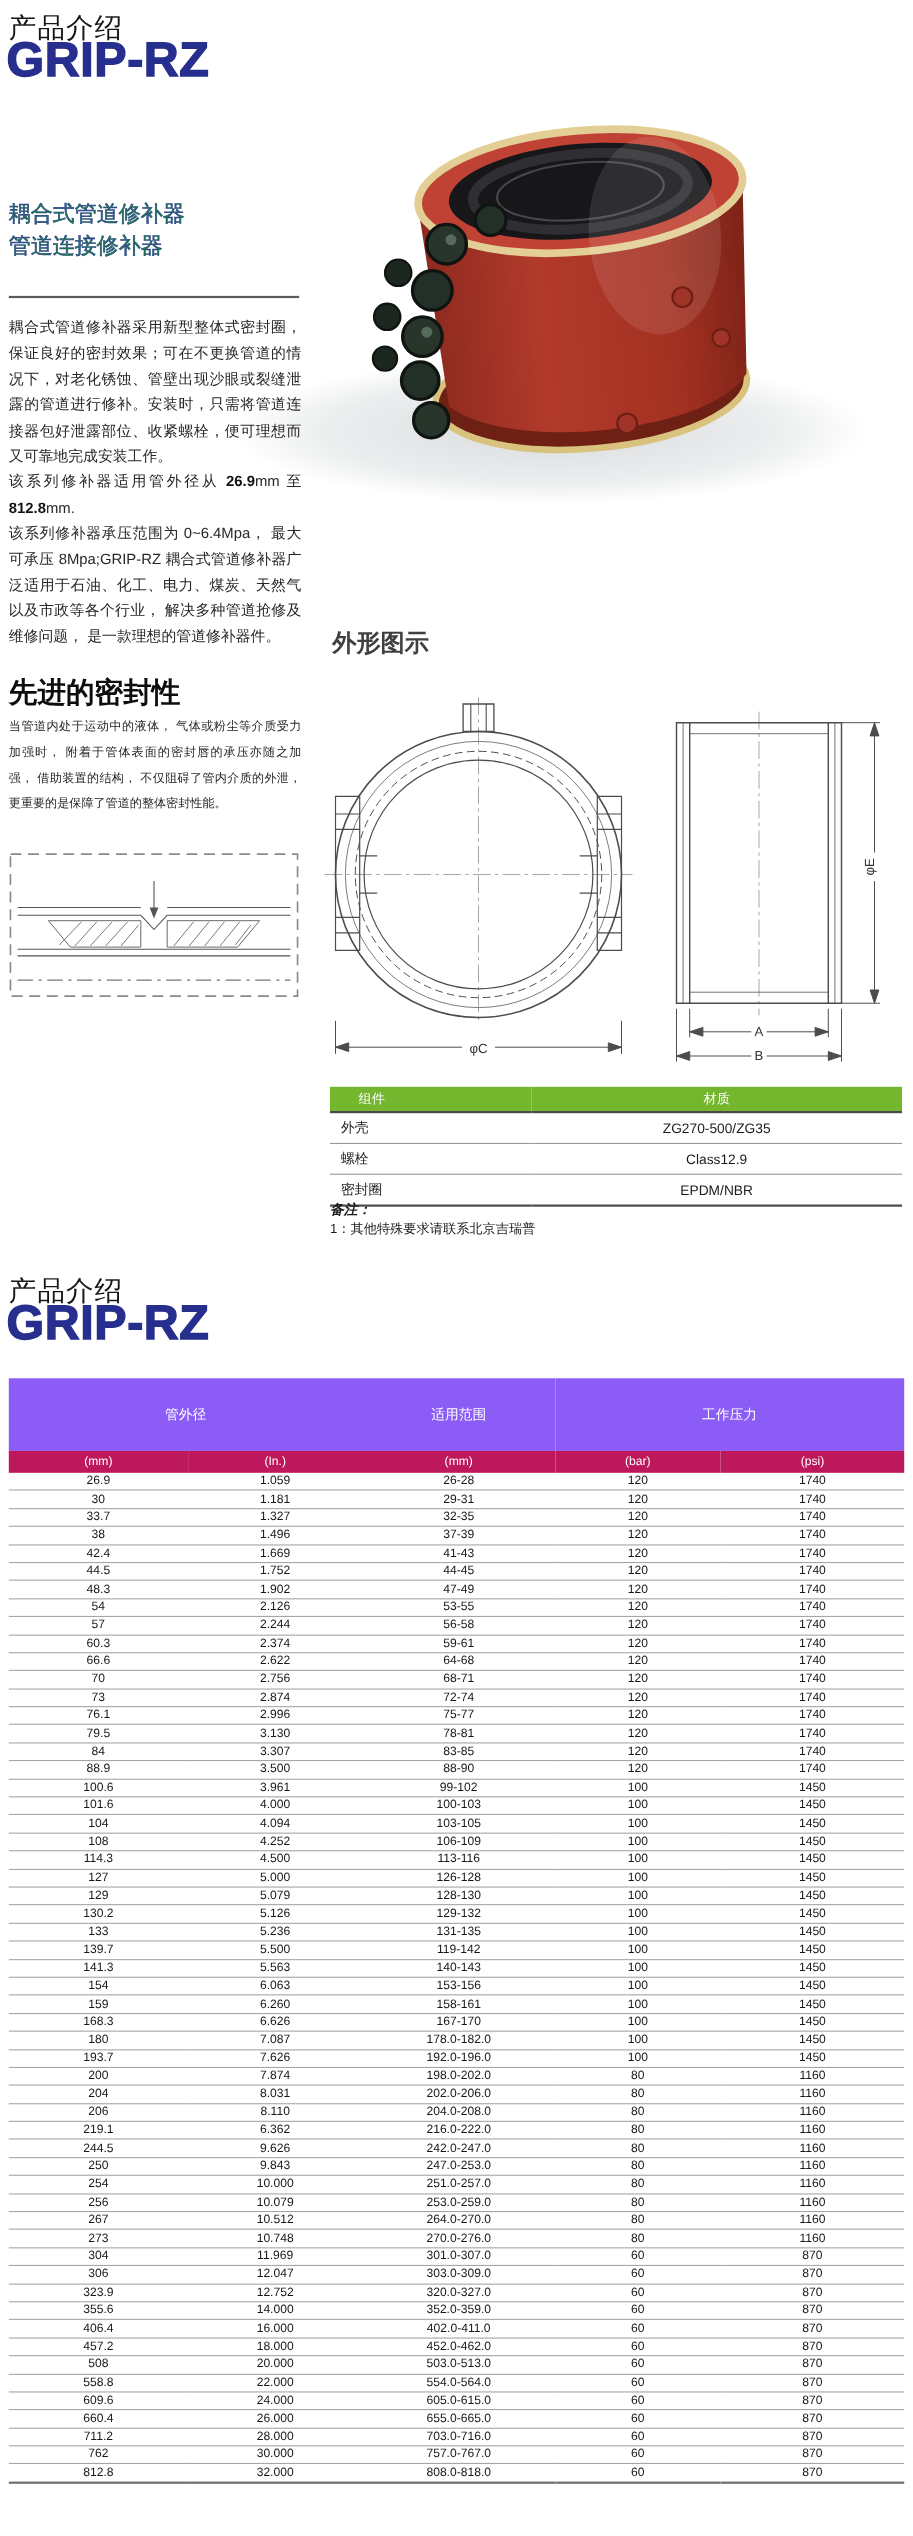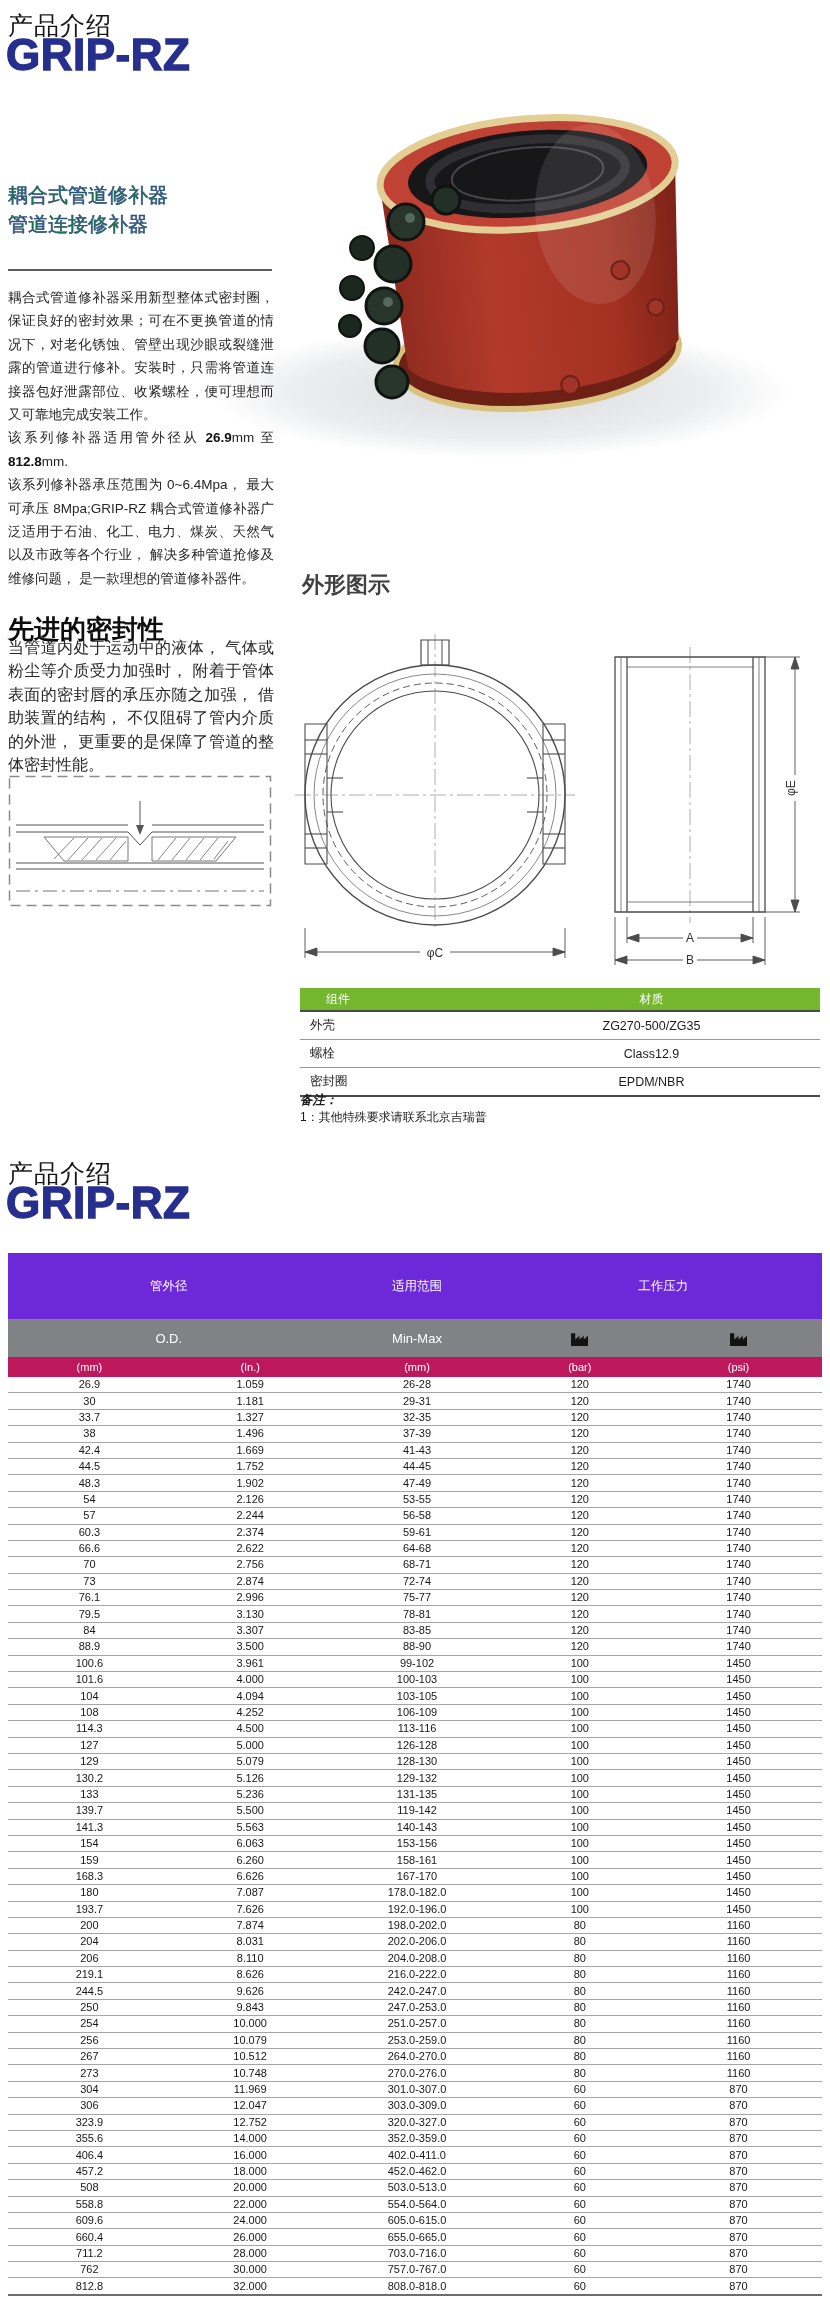--- a/index.html
+++ b/index.html
@@ -13,21 +13,21 @@
   .blue-heading{position:absolute;left:8px;top:181px;font-size:20px;line-height:29px;
                 font-weight:normal;color:#15803d;-webkit-text-stroke:0.5px #2c3a90;}
   .rule{position:absolute;left:8px;top:269px;width:264px;border-top:2px solid #5b5b5b;}
 
   .body-copy{position:absolute;left:8px;top:286px;width:266px;font-size:13.5px;
              line-height:23.4px;color:#262626;text-align:justify;}
   .body-copy p{margin:0;}
   .body-copy b{color:#111;}
 
   .section-heading{position:absolute;left:8px;top:612px;font-size:26px;font-weight:bold;color:#0d0d0d;}
-  .sealing-copy{position:absolute;left:8px;top:636px;width:266px;font-size:16px;
+  .sealing-copy{position:absolute;left:8px;top:650px;width:266px;font-size:11px;
                 line-height:23.4px;color:#262626;text-align:justify;}
 
   .outline-heading{position:absolute;left:302px;top:570px;font-size:22px;font-weight:bold;color:#404040;}
 
   .drawing{position:absolute;}
   .drawing line,.drawing path,.drawing circle,.drawing rect,.drawing polyline,.drawing ellipse{vector-effect:non-scaling-stroke;}
   .dim-text{font-size:12px;fill:#333;font-family:"Liberation Sans",sans-serif;}
 
   
   .mat-table{position:absolute;left:300px;top:988px;width:520px;border-collapse:collapse;table-layout:fixed;}
@@ -36,21 +36,21 @@
   .mat-table th:first-child{text-align:left;padding-left:26px;width:30%;}
   .mat-table td{font-size:12.5px;color:#1c1c1c;height:25px;border-bottom:1px solid #9a9a9a;text-align:center;}
   .mat-table td:first-child{text-align:left;padding-left:10px;}
   .mat-table tr:last-child td{border-bottom:2px solid #4a4a4a;}
 
   .note{position:absolute;left:300px;top:1092px;font-size:12px;color:#1c1c1c;line-height:17px;}
   .note .note-title{font-weight:bold;font-size:12.5px;font-style:italic;}
 
   
   .spec-table{position:absolute;left:8px;top:1253px;width:814px;border-collapse:collapse;table-layout:fixed;}
-  .spec-table thead tr.group th{background:#6d28d9;color:#fff;font-size:12.5px;font-weight:normal;
+  .spec-table thead tr.group th{background:#8b5cf6;color:#fff;font-size:12.5px;font-weight:normal;
                                 height:64px;vertical-align:middle;}
   .spec-table thead tr.sub th{background:#808285;color:#fff;font-size:13px;font-weight:normal;height:36px;}
   .spec-table thead tr.units th{background:#be185d;color:#fff;font-size:11px;font-weight:normal;height:18px;}
   .spec-table tbody td{font-size:11px;color:#171717;text-align:center;height:15.4px;line-height:15px;
                        padding:0;border-bottom:1px solid #a6a6a6;background:#fff;}
   .spec-table tbody tr:last-child td{border-bottom:2px solid #6e6e6e;}
   .factory{display:inline-block;vertical-align:middle;}
 </style>
 </head>
 <body>
@@ -275,34 +275,20 @@
         <col style="width:21.5%">
       <col style="width:18.5%">
         <col style="width:20.5%">
     </colgroup>
     <thead>
       <tr class="group">
         <th colspan="2">管外径</th>
         <th>适用范围</th>
         <th colspan="2">工作压力</th>
       </tr>
-      <tr class="sub">
-        <th colspan="2">O.D.</th>
-        <th>Min-Max</th>
-        <th>
-          <svg class="factory" width="23" height="17" viewBox="0 0 20 16">
-            <path d="M2,15 L2,3 L6,3 L6,9 L10,5.5 L10,9 L14,5.5 L14,9 L18,5.5 L18,15 Z" fill="#121212"></path>
-          </svg>
-        </th>
-        <th>
-          <svg class="factory" width="23" height="17" viewBox="0 0 20 16">
-            <path d="M2,15 L2,3 L6,3 L6,9 L10,5.5 L10,9 L14,5.5 L14,9 L18,5.5 L18,15 Z" fill="#121212"></path>
-          </svg>
-        </th>
-      </tr>
       <tr class="units">
         <th>(mm)</th>
         <th>(In.)</th>
         <th>(mm)</th>
         <th>(bar)</th>
         <th>(psi)</th>
       </tr>
     </thead>
     <tbody>
         <tr>
@@ -552,21 +538,21 @@
         </tr>
         <tr>
           <td>206</td>
           <td>8.110</td>
           <td>204.0-208.0</td>
           <td>80</td>
           <td>1160</td>
         </tr>
         <tr>
           <td>219.1</td>
-          <td>8.626</td>
+          <td>6.362</td>
           <td>216.0-222.0</td>
           <td>80</td>
           <td>1160</td>
         </tr>
         <tr>
           <td>244.5</td>
           <td>9.626</td>
           <td>242.0-247.0</td>
           <td>80</td>
           <td>1160</td>

